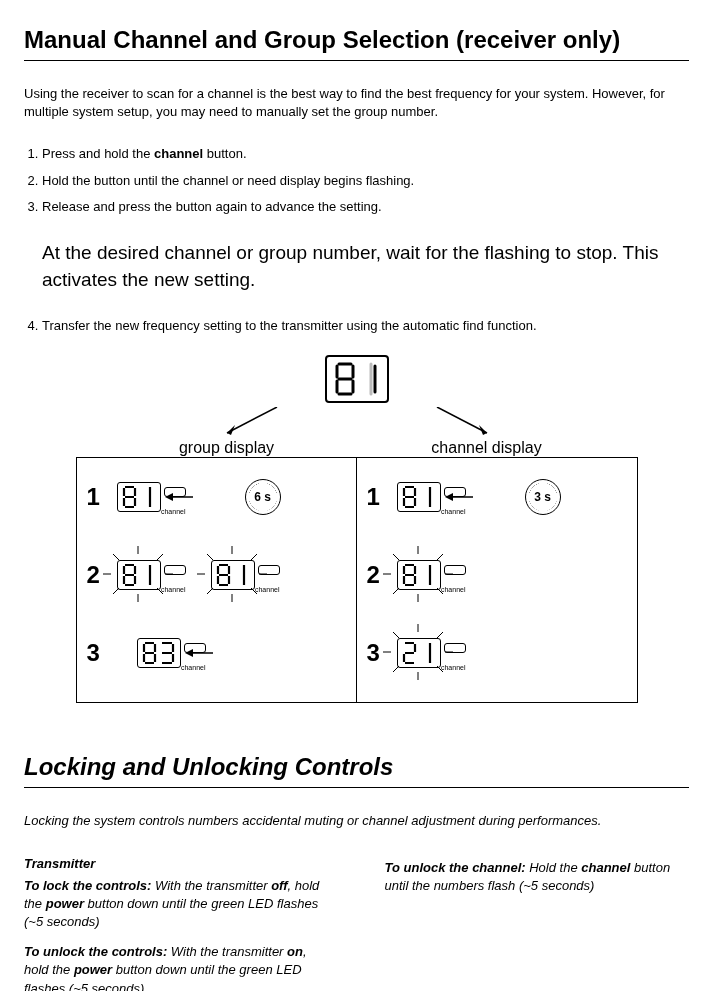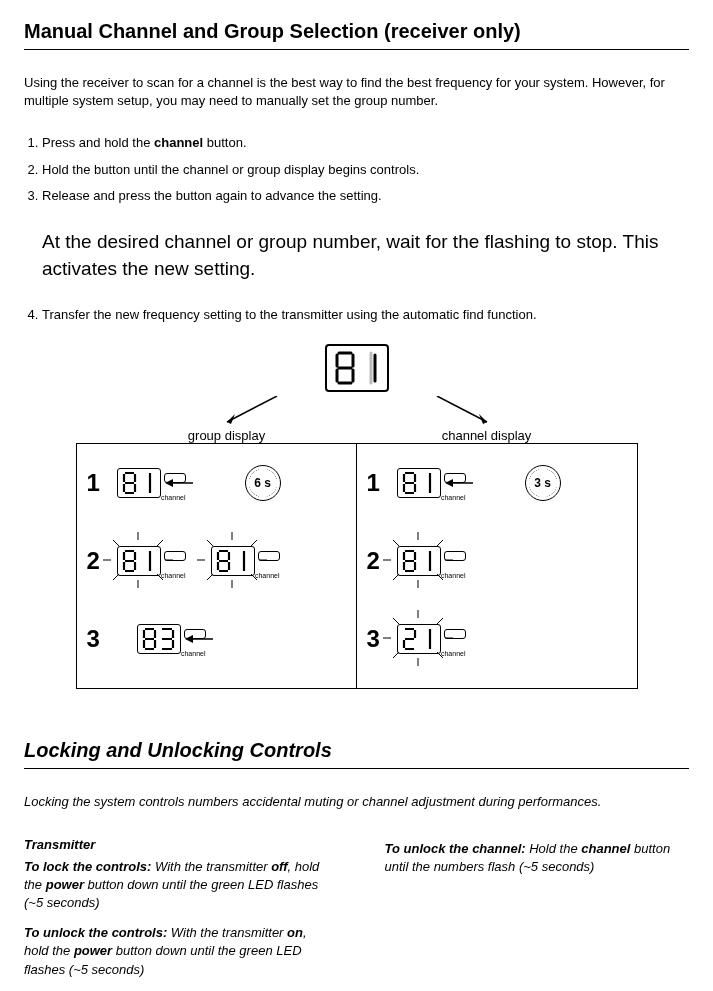--- a/index.html
+++ b/index.html
@@ -4,23 +4,23 @@
 <style>
   body {
     font-family: Arial, Helvetica, sans-serif;
     width: 713px;
     margin: 0;
     padding: 8px 24px 40px 24px;
     box-sizing: border-box;
     color: #000;
   }
   h1 {
-    font-size: 20px;
+    font-size: 24px;
     font-weight: bold;
-    margin: 12px 0 6px 0;
+    margin: 18px 0 6px 0;
   }
   .rule {
     border-bottom: 1px solid #000;
     margin: 6px 0 14px 0;
   }
   p {
     font-size: 13px;
     line-height: 1.4;
     margin: 24px 0;
   }
@@ -54,21 +54,21 @@
   .arrows-down {
     display: flex;
     gap: 140px;
     margin-top: 4px;
   }
   .arrows-down svg { display:block; }
   .labels-row {
     display: flex;
     width: 520px;
     justify-content: space-between;
-    font-size: 13px;
+    font-size: 16px;
     margin-top: 2px;
   }
   .labels-row span { width: 50%; text-align: center; }
   .box {
     border: 1px solid #000;
     width: 560px;
     display: flex;
   }
   .col {
     width: 50%;
@@ -170,21 +170,21 @@
 </head>
 <body>
 
 <h1>Manual Channel and Group Selection (receiver only)</h1>
 <div class="rule"></div>
 
 <p>Using the receiver to scan for a channel is the best way to find the best frequency for your system. However, for multiple system setup, you may need to manually set the group number.</p>
 
 <ol>
   <li>Press and hold the <strong>channel</strong> button.</li>
-  <li>Hold the button until the channel or group display begins controls.</li>
+  <li>Hold the button until the channel or need display begins flashing.</li>
   <li>
     <span>Release and press the button again to advance the setting.</span>
     <p class="indented" style="margin-left:0">At the desired channel or group number, wait for the flashing to stop. This activates the new setting.</p>
   </li>
   <li>Transfer the new frequency setting to the transmitter using the automatic find function.</li>
 </ol>
 
 <div class="diagram-area">
 
   <div class="top-display">

